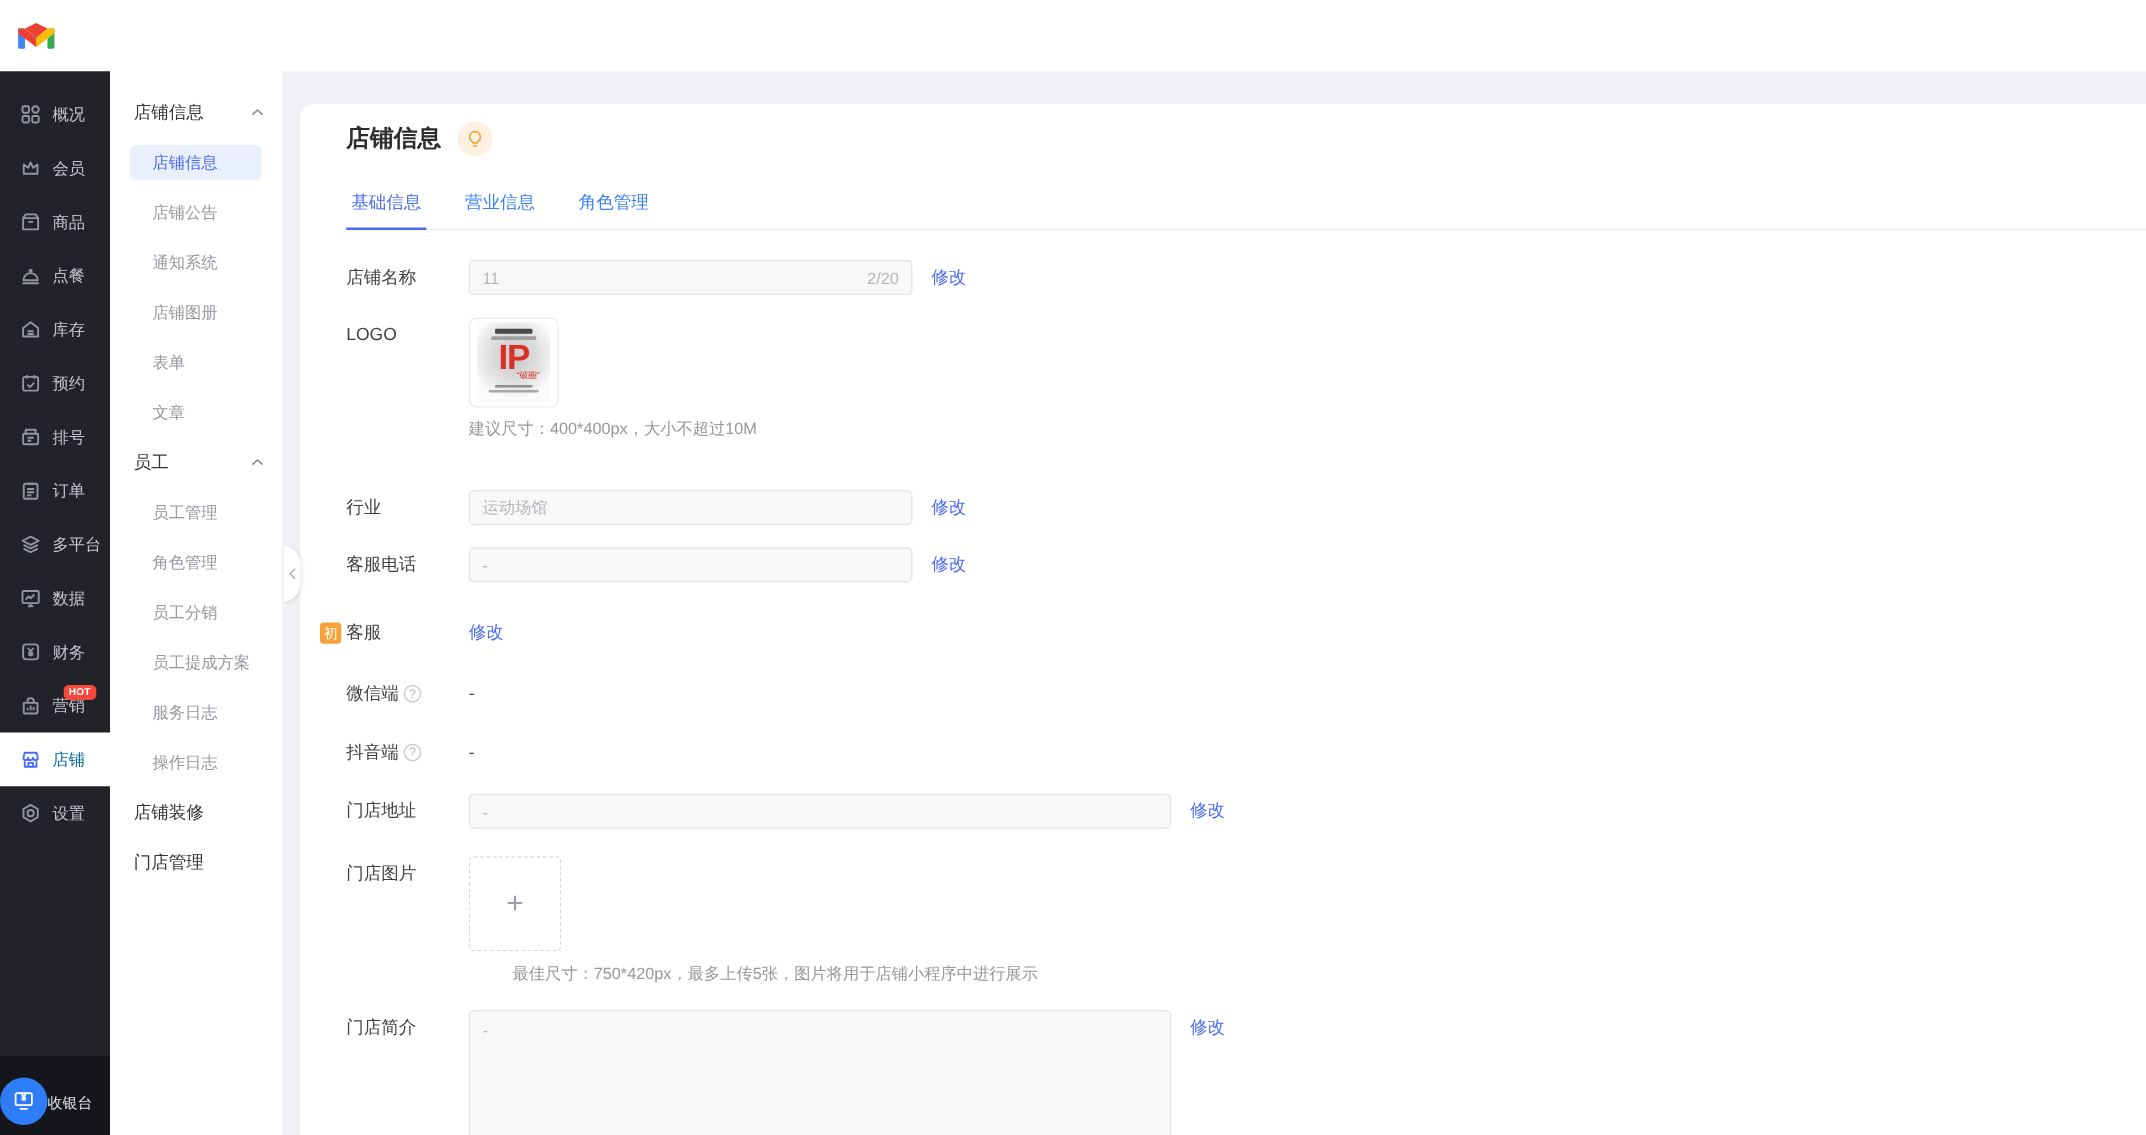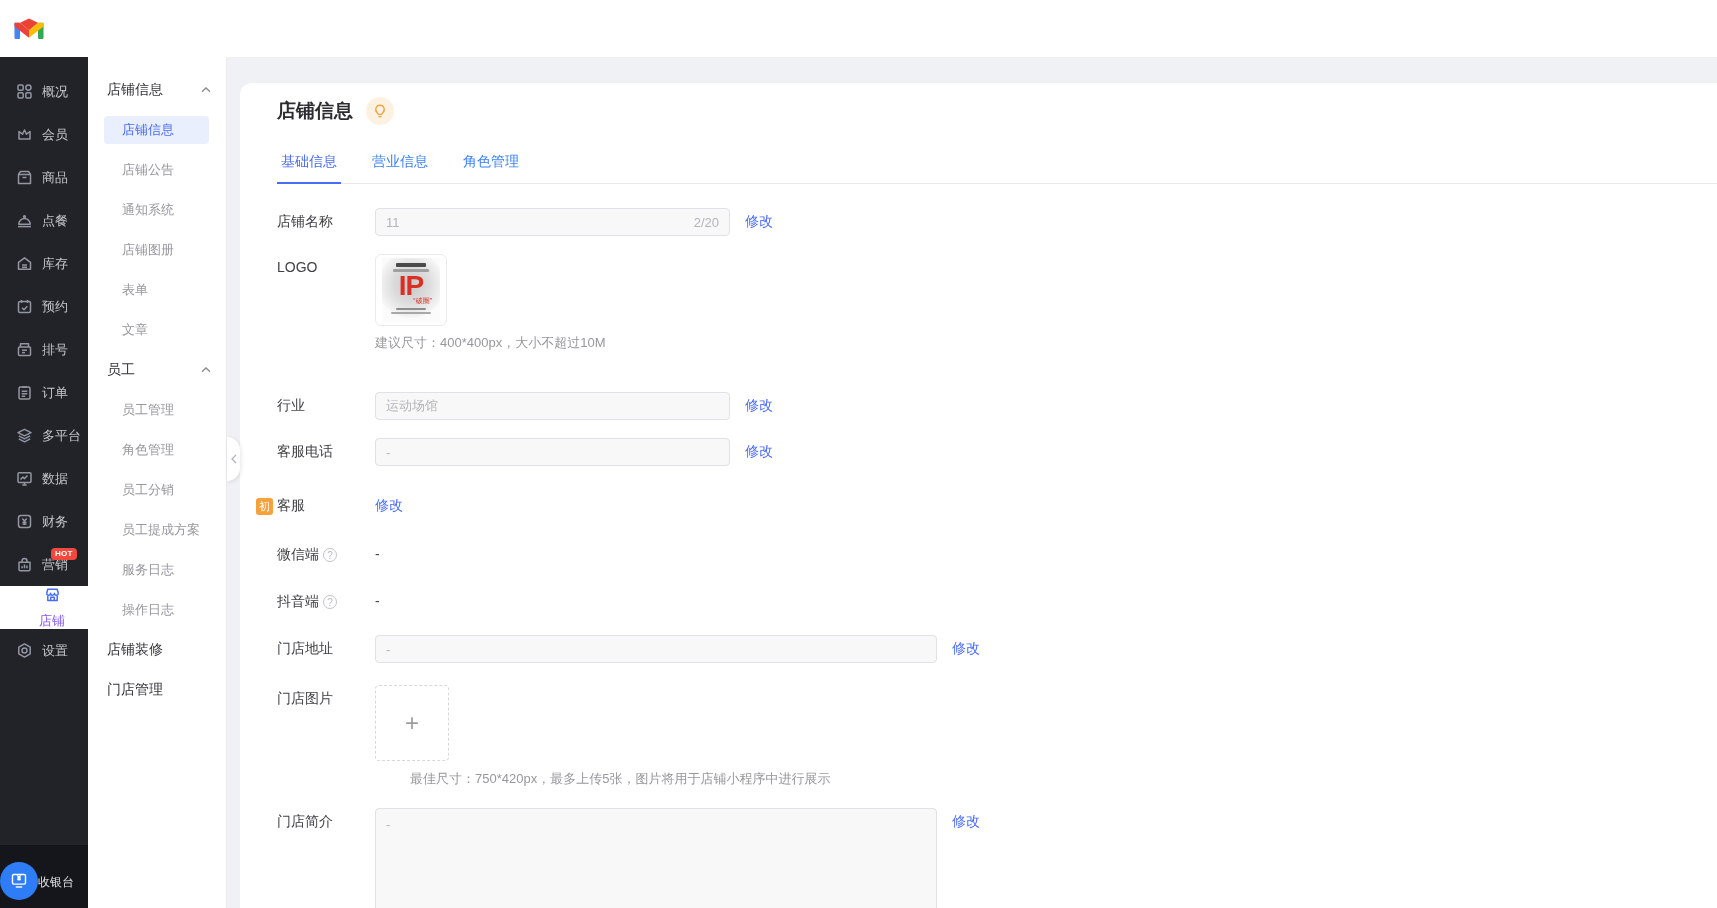--- a/index.html
+++ b/index.html
@@ -7,21 +7,21 @@
     font-family:"Liberation Sans","DejaVu Sans",sans-serif; }
   .topbar { height:57px; background:#fff; display:flex; align-items:center; padding-left:14px; }
   .app { display:flex; height:851px; }
 
   
   .pnav { width:88px; background:#222329; display:flex; flex-direction:column; flex-shrink:0; }
   .pnav-list { padding-top:13px; }
   .pnav-item { height:43px; display:flex; align-items:center; padding-left:16px; gap:9px;
     color:#c4c6cc; font-size:13px; cursor:pointer; position:relative; white-space:nowrap; }
   .pnav-item svg { color:#9296a0; flex-shrink:0; }
-  .pnav-item.selected { background:#fff; color:#8b5cf6;flex-direction:column; }
+  .pnav-item.selected { background:#fff; color:#0369a1; }
   .pnav-item.selected svg { color:#4a6bf6; }
   .hot-badge { position:absolute; left:51px; top:5px; background:#f5483d; color:#fff;
     font-size:8px; font-weight:bold; padding:2px 4px; border-radius:4px; line-height:1; letter-spacing:.2px; }
   .pnav-spacer { flex:1; }
   .cashier { height:63px; background:#15161b; display:flex; flex-direction:row; align-items:center; padding-top:8px; }
   .cashier-btn { width:38px; height:38px; border-radius:50%; background:#2e7cf6;
     display:flex; align-items:center; justify-content:center; cursor:pointer; }
   .cashier-label { color:#dfe1e6; font-size:12px; margin-top:3px; }
 
   

